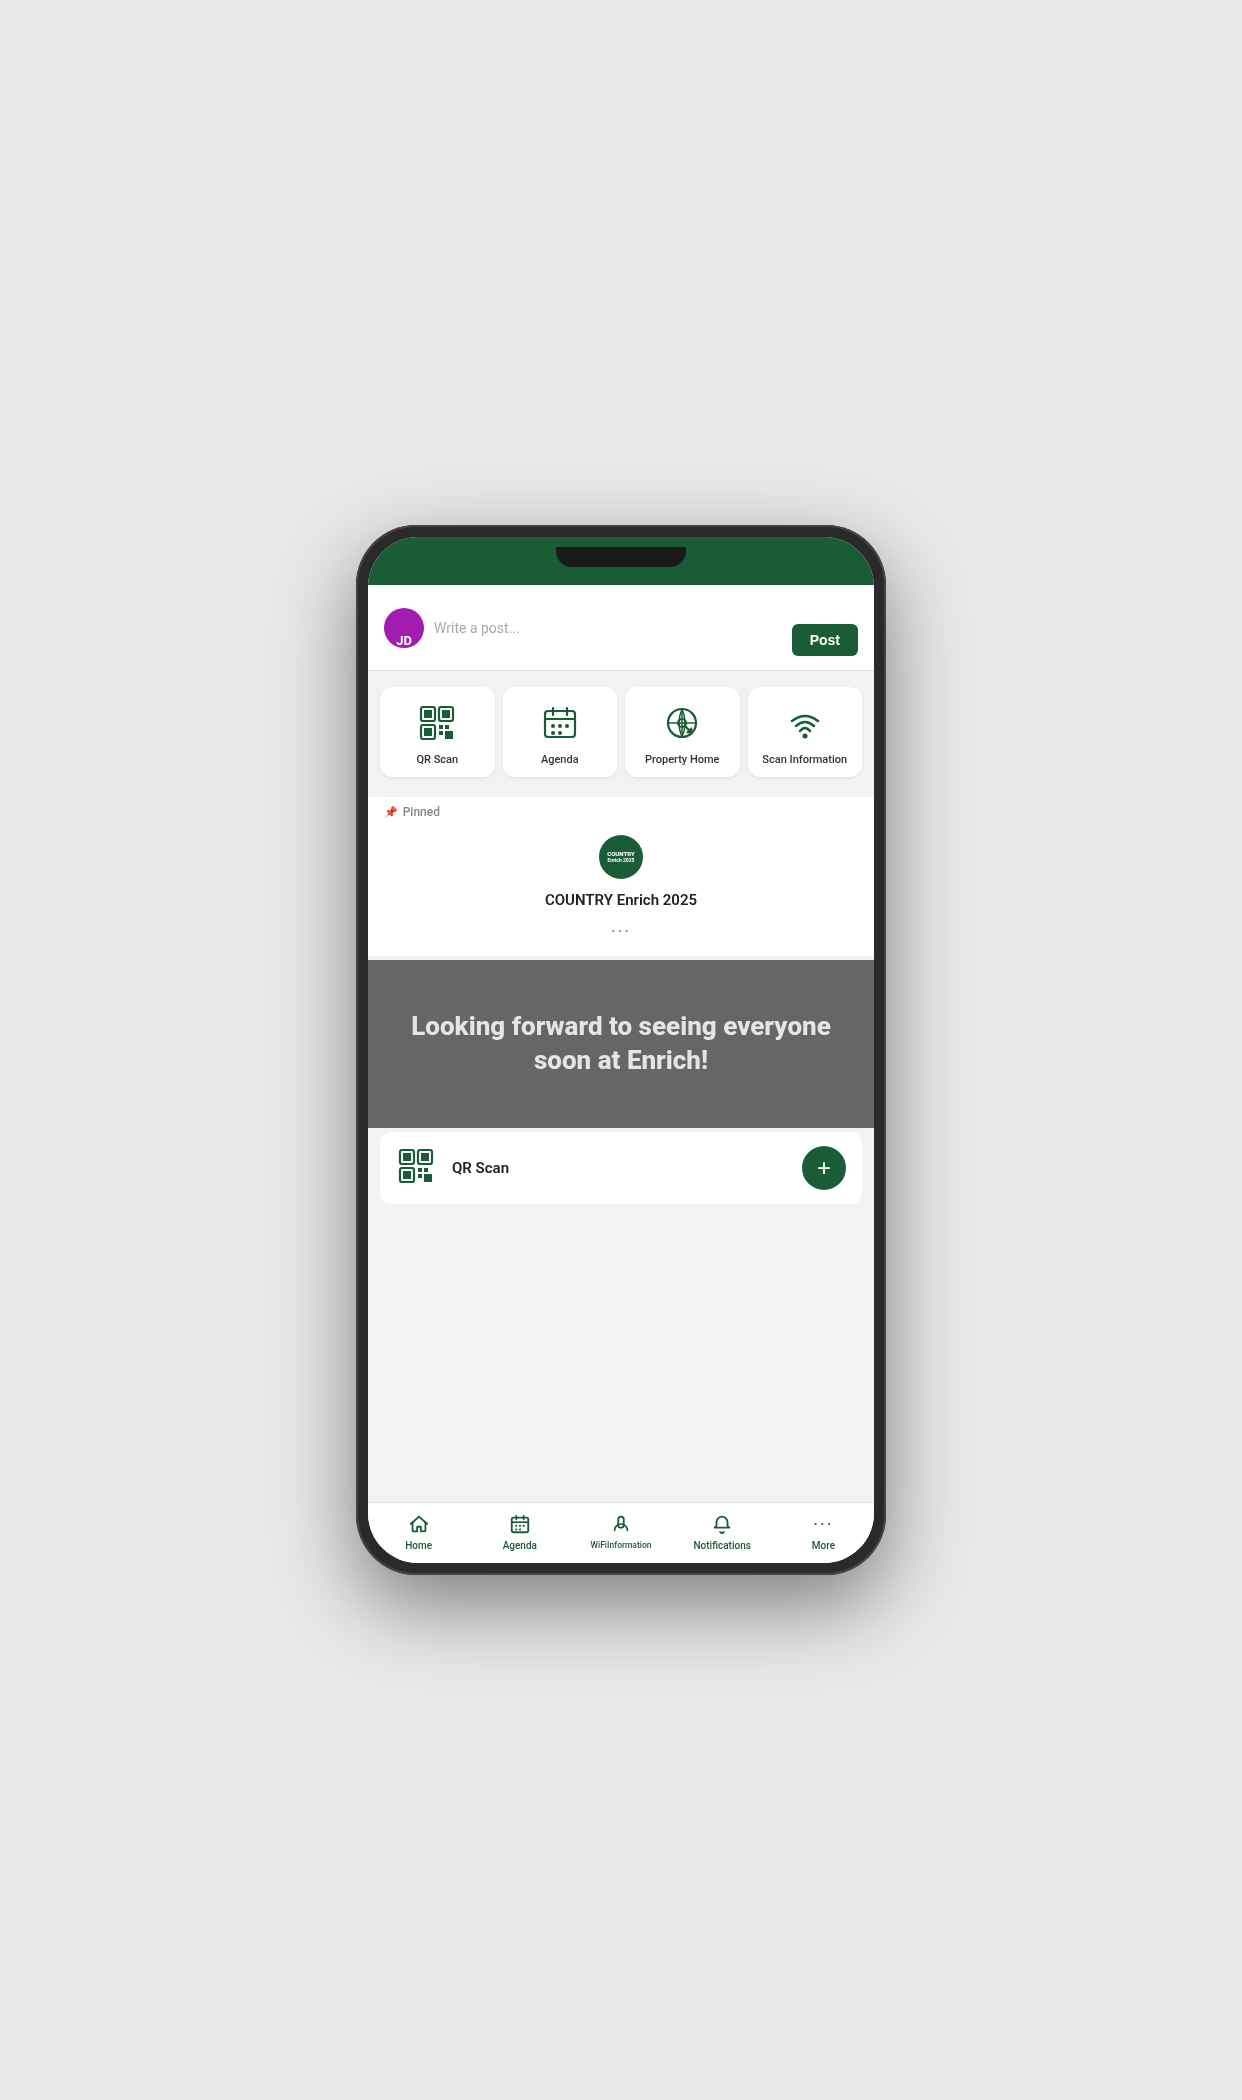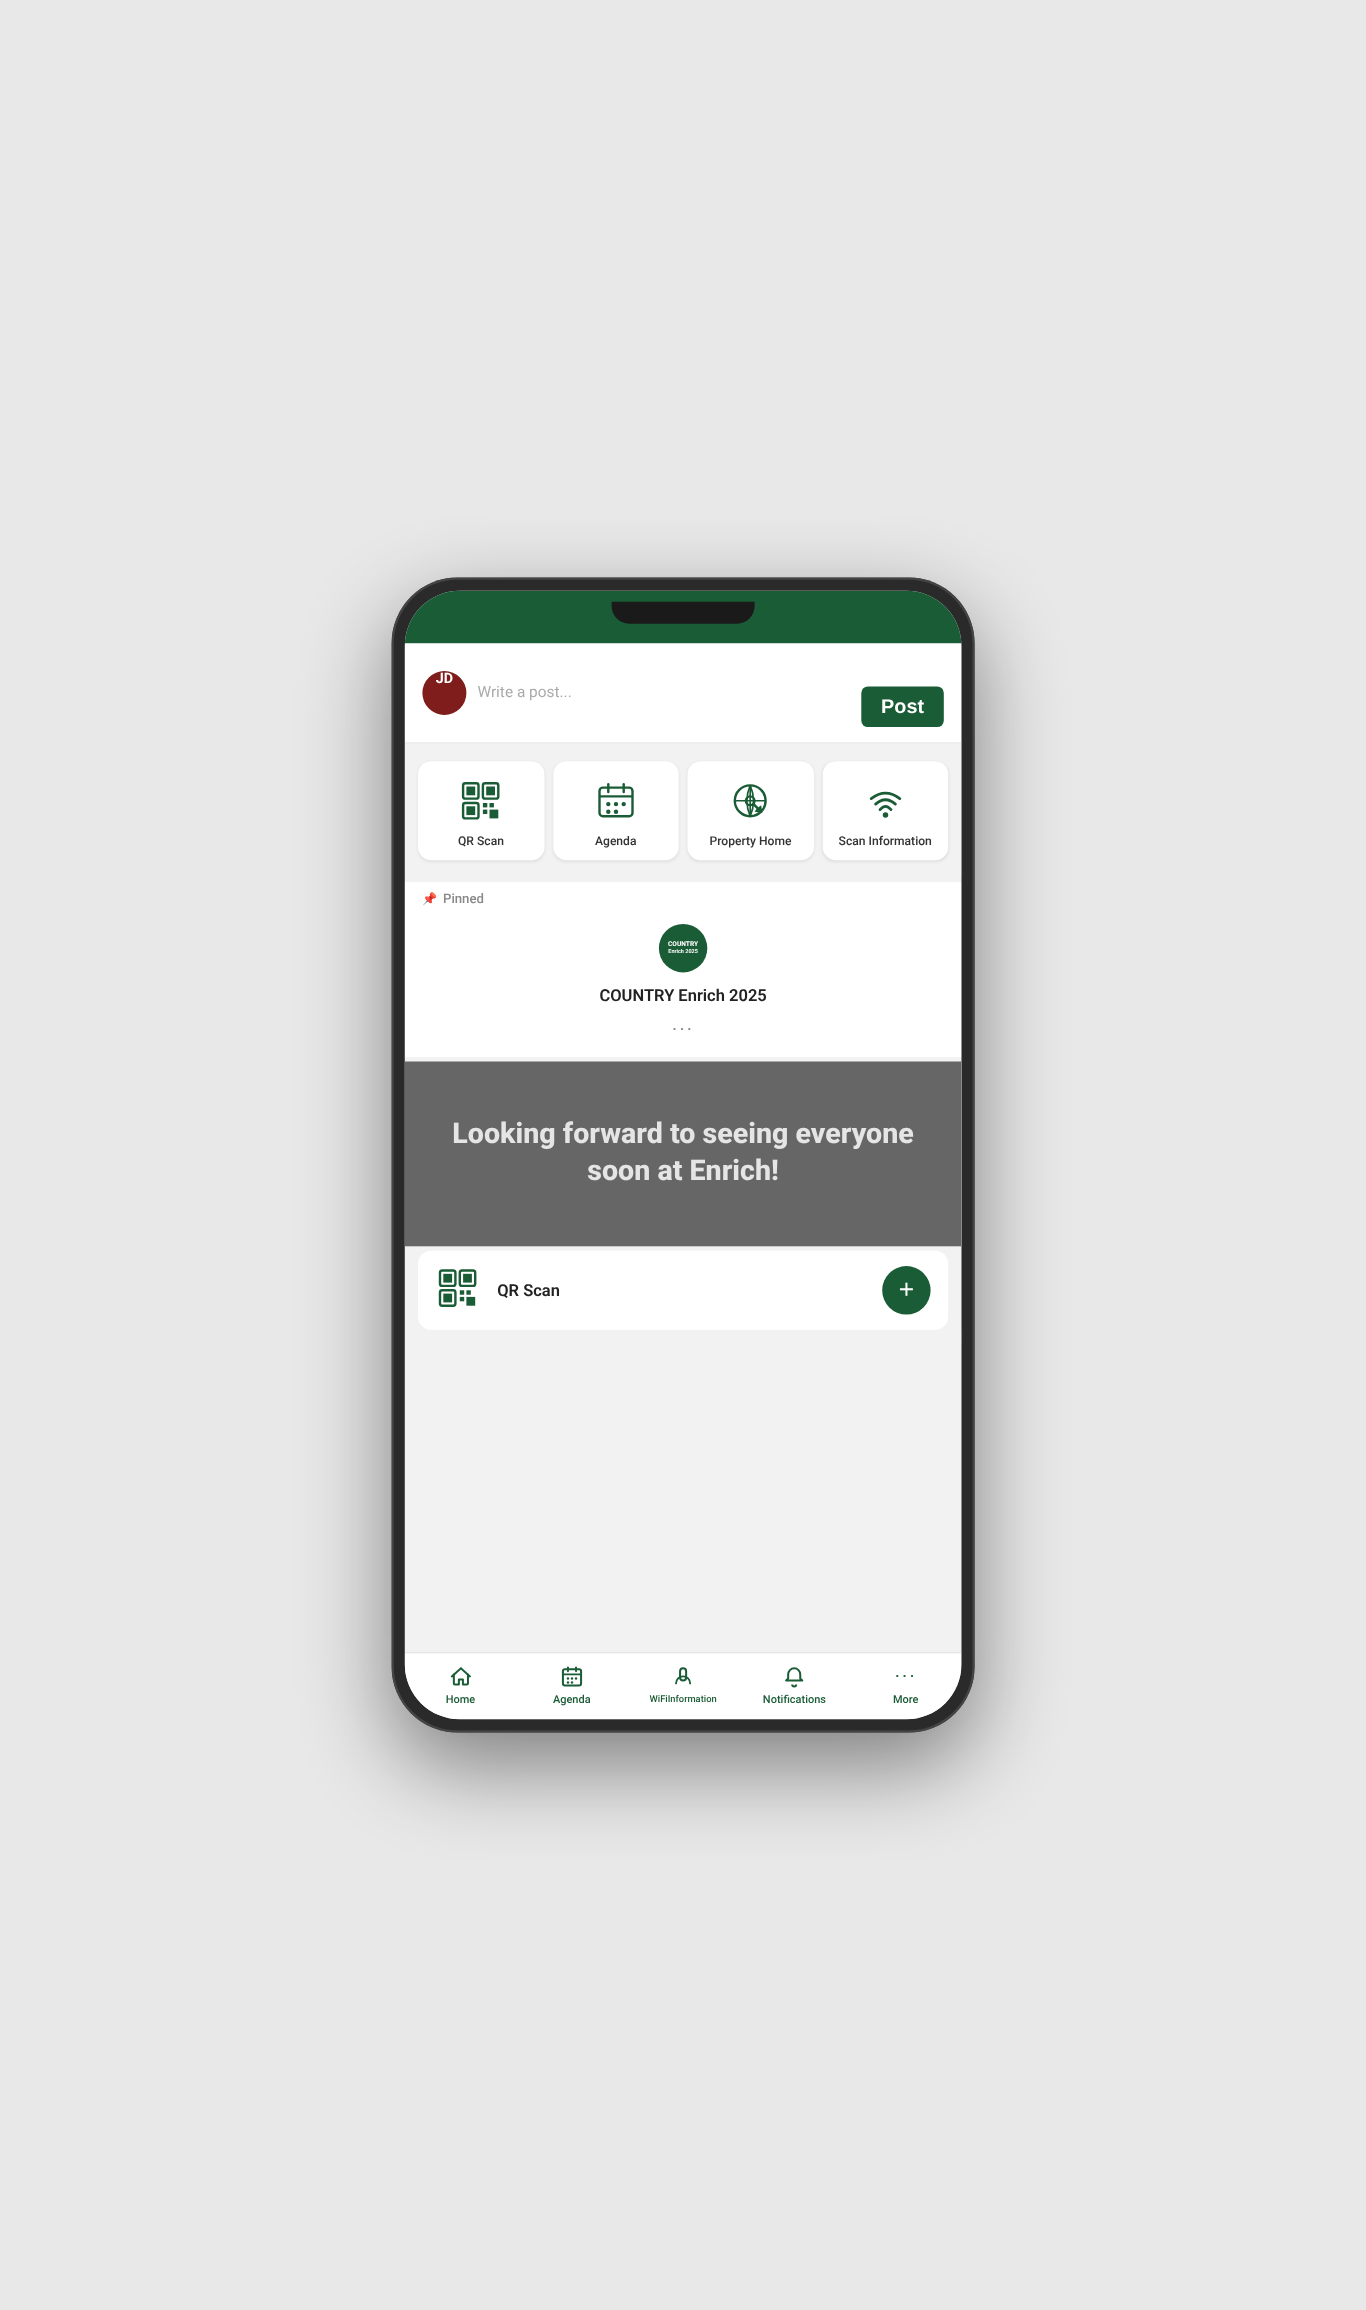--- a/index.html
+++ b/index.html
@@ -70,47 +70,47 @@
       display: flex;
       align-items: center;
       gap: 10px;
       border-bottom: 1px solid #e0e0e0;
     }
 
     .avatar {
       width: 40px;
       height: 40px;
       border-radius: 50%;
-      background: #7f1d1d;
+      background: #a21caf;
       color: #fff;
       font-size: 13px;
       font-weight: 700;
       display: flex;
-      align-items: flex-start;
+      align-items: flex-end;
       justify-content: center;
       flex-shrink: 0;
     }
 
     .post-input {
       flex: 1;
       border: none;
       outline: none;
       font-size: 14px;
       color: #999;
       background: transparent;
       cursor: pointer;
     }
 
     .post-button {
       background: #1a5c35;
       color: #fff;
       border: none;
       border-radius: 6px;
       padding: 8px 18px;
-      font-size: 18px;
+      font-size: 14px;
       font-weight: 600;
       cursor: pointer;
       margin-top: 25px;
     }
 
     
     .quick-actions {
       background: #f2f2f2;
       padding: 16px 12px;
       display: grid;

